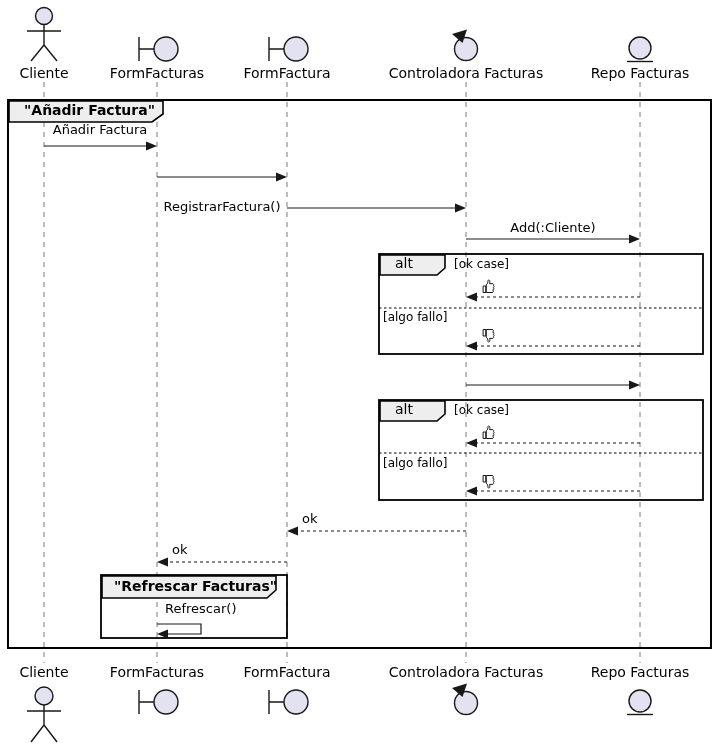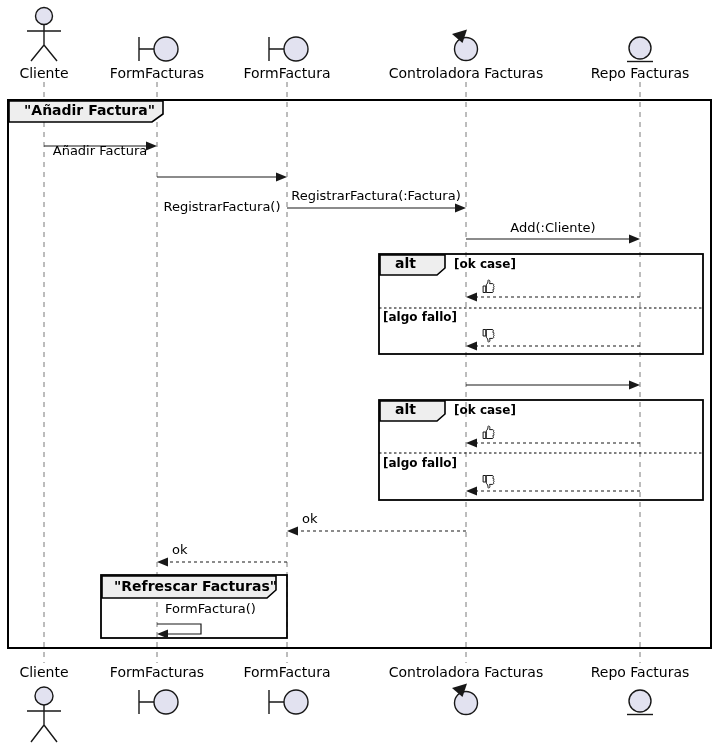--- a/index.html
+++ b/index.html
@@ -4,22 +4,22 @@
 <style>
   html,body{margin:0;padding:0;background:#fff;}
   #canvas{
     position:relative;width:717px;height:748px;background:#fff;
     font-family:"DejaVu Sans","Liberation Sans",sans-serif;color:#000000;overflow:hidden;padding-left:24px;
   }
   #canvas svg{position:absolute;left:0;top:0;}
   .lbl{position:absolute;white-space:nowrap;font-size:14px;line-height:1.1;}
   .ctr{transform:translateX(-50%);}
   .msg{font-size:13px;}
-  .guard{font-size:12px;font-weight:bold;}
-  .op{font-size:14px;font-weight:bold;}
+  .guard{font-size:12px;font-weight:normal;}
+  .op{font-size:14px;font-weight:normal;}
   .ftitle{font-size:14px;font-weight:bold;}
   .lifeline{stroke:#7a7a7a;stroke-width:1;stroke-dasharray:5,5;fill:none;}
   .shape{fill:#E2E2F0;stroke:#181818;stroke-width:1.4;}
   .wire{stroke:#181818;stroke-width:1.4;fill:none;}
   .arrow{stroke:#181818;stroke-width:1.2;fill:none;}
   .arrow.ret{stroke-dasharray:3,3;}
   .head{fill:#181818;stroke:none;}
   .frame{fill:none;stroke:#000;stroke-width:2;}
   .frame.thin{stroke-width:1.8;}
   .pent{fill:#EEEEEE;stroke:#000;stroke-width:1.6;}
@@ -166,27 +166,26 @@
 
   <div class="lbl ctr" style="left:44px;top:66px;">Cliente</div>
   <div class="lbl ctr" style="left:157px;top:66px;">FormFacturas</div>
   <div class="lbl ctr" style="left:287px;top:66px;">FormFactura</div>
   <div class="lbl ctr" style="left:466px;top:66px;">Controladora Facturas</div>
   <div class="lbl ctr" style="left:640px;top:66px;">Repo Facturas</div>
 
   <div class="lbl ftitle" style="left:24px;top:103px;">"Añadir Factura"</div>
   <div class="lbl ftitle" style="left:114px;top:579px;">"Refrescar Facturas"</div>
 
-  <div class="lbl msg ctr" style="left:100px;top:144px;text-align:center;">Añadir Factura</div>
+  <div class="lbl msg ctr" style="left:100px;top:123px;text-align:center;">Añadir Factura</div>
   <div class="lbl msg ctr" style="left:222px;top:158px;margin-top:42px;">RegistrarFactura()</div>
-  <div class="lbl msg ctr" style="left:376px;top:189px;">RegistrarFactura(:Factura)</div>
   <div class="lbl msg ctr" style="left:553px;top:221px;">Add(:Cliente)</div>
   <div class="lbl msg" style="left:302px;top:512px;">ok</div>
   <div class="lbl msg" style="left:172px;top:543px;">ok</div>
-  <div class="lbl msg" style="left:165px;top:602px;">FormFactura()</div>
+  <div class="lbl msg" style="left:165px;top:602px;">Refrescar()</div>
 
   <div class="lbl op" style="left:395px;top:256px;">alt</div>
   <div class="lbl guard" style="left:454px;top:258px;">[ok case]</div>
   <div class="lbl guard" style="left:383px;top:311px;">[algo fallo]</div>
 
   <div class="lbl op" style="left:395px;top:402px;">alt</div>
   <div class="lbl guard" style="left:454px;top:404px;">[ok case]</div>
   <div class="lbl guard" style="left:383px;top:457px;">[algo fallo]</div>
 
   <div class="lbl ctr" style="left:44px;top:665px;">Cliente</div>

